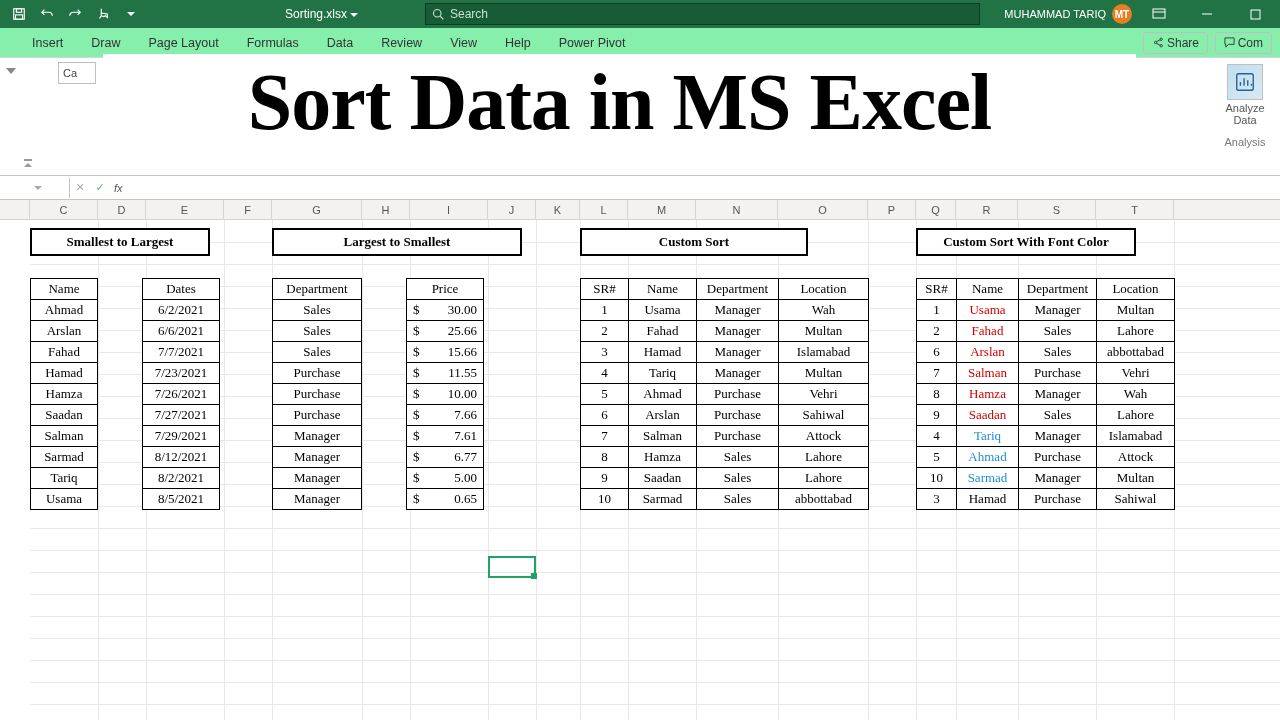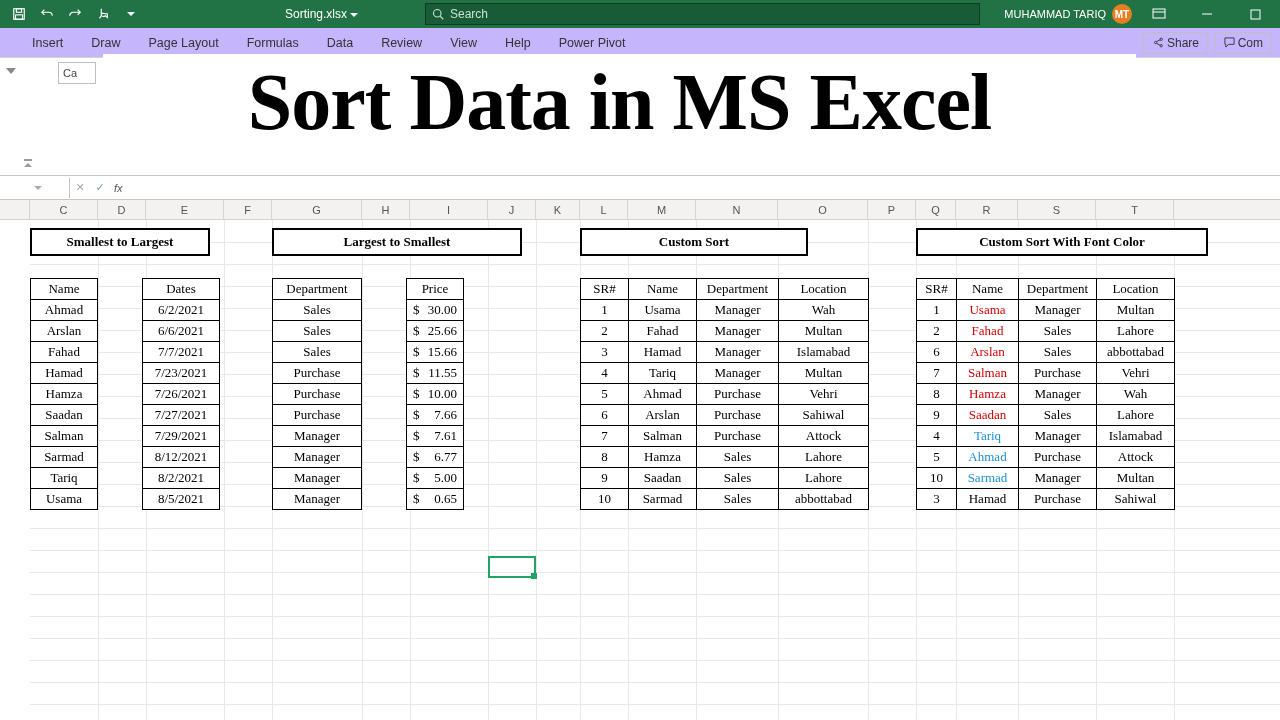--- a/index.html
+++ b/index.html
@@ -11,21 +11,21 @@
 .qat-btn { width: 26px; height: 26px; display: flex; align-items: center; justify-content: center; color: #fff; cursor: pointer; }
 .doc-title { position: absolute; left: 285px; color: #fff; font-size: 12px; }
 .search-box { position: absolute; left: 425px; width: 555px; height: 22px; background: #185c37; border: 1px solid #0b3d23; display: flex; align-items: center; padding: 0 6px; color: #c8e2d2; font-size: 12px; }
 .search-box svg { margin-right: 6px; }
 .user-area { position: absolute; right: 0; display: flex; align-items: center; gap: 6px; padding-right: 4px; }
 .user-name { color: #fff; font-size: 11px; }
 .user-badge { width: 20px; height: 20px; border-radius: 50%; background: #e67e22; color: #fff; font-size: 10px; display: flex; align-items: center; justify-content: center; font-weight: 600; }
 .win-btn { width: 42px; height: 28px; display: flex; align-items: center; justify-content: center; color: #fff; }
 
 
-.ribbon-tabs { height: 30px; background: #c4b5fd; border-bottom: 1px solid #d4d4d4; display: flex; align-items: center; padding-left: 18px; position: relative; }
+.ribbon-tabs { height: 30px; background: #86efac; border-bottom: 1px solid #d4d4d4; display: flex; align-items: center; padding-left: 18px; position: relative; }
 .ribbon-tab { padding: 6px 14px; font-size: 12.5px; color: #333; cursor: pointer; }
 .share-btn { position: absolute; right: 72px; border: 1px solid #bfbfbf; border-radius: 3px; padding: 3px 8px; font-size: 12px; display: flex; align-items: center; gap: 4px; color: #333; }
 .com-btn { position: absolute; right: 8px; border: 1px solid #bfbfbf; border-radius: 3px; padding: 3px 8px; font-size: 12px; color: #333; }
 
 
 .ribbon-body { height: 118px; background: #fff; border-bottom: 1px solid #c5c5c5; position: relative; }
 .font-hint { position: absolute; left: 58px; top: 4px; width: 38px; height: 22px; border: 1px solid #bfbfbf; font-size: 11px; display: flex; align-items: center; padding-left: 4px; color: #444; }
 .banner { position: absolute; left: 103px; top: -4px; width: 1033px; height: 96px; background: #fff; display: flex; align-items: center; justify-content: center; font-family: "Times New Roman", serif; font-size: 80px; font-weight: 700; color: #000; letter-spacing: -1px; }
 .analysis-group { position: absolute; right: 8px; top: 6px; width: 54px; text-align: center; font-size: 11px; color: #555; }
 .analysis-group .icon { width: 36px; height: 36px; margin: 0 auto 2px; border: 1px solid #bfbfbf; background: linear-gradient(135deg,#c0e0f0,#d8e8f4); display: flex; align-items: center; justify-content: center; }
@@ -158,20 +158,30 @@
 <div class="ribbon-body">
   <div class="qat-left">
     <div>
         <svg width="10" height="6" viewBox="0 0 10 6" fill="#888">
           <path d="M0 0h10L5 6z"></path>
         </svg>
       </div>
   </div>
   <div class="font-hint">Ca</div>
   <div class="banner">Sort Data in MS Excel</div>
+  <div class="analysis-group">
+    <div class="icon">
+        <svg width="22" height="22" viewBox="0 0 24 24" fill="none" stroke="#2a6099" stroke-width="1.5">
+          <rect x="3" y="3" width="18" height="18" rx="2"></rect>
+          <path d="M7 16v-4M11 16V8M15 16v-6M19 16v-2"></path>
+        </svg>
+      </div>
+    <div style="line-height:1.1">Analyze Data</div>
+    <div style="margin-top:10px;color:#777">Analysis</div>
+  </div>
   <div class="collapse-tri"><svg width="12" height="12" viewBox="0 0 12 12" fill="#999">
         <path d="M2 2h8v2H2zM2 10l4-4 4 4z"></path>
       </svg></div>
 </div>
 
 <div class="formula-bar">
   <div class="name-box">
       <svg width="8" height="8" viewBox="0 0 8 8" fill="#aaa">
         <path d="M0 2h8L4 6z"></path>
       </svg>
@@ -359,21 +369,21 @@
                 <td>Manager</td>
               </tr>
               <tr>
                 <td>Manager</td>
               </tr>
               <tr>
                 <td>Manager</td>
               </tr>
             </tbody>
           </table>
-          <table style="width:58px">
+          <table style="width:78px">
             <tbody>
               <tr>
                 <th>Price</th>
               </tr>
               <tr>
                 <td class="price-cell">
                   <span class="cur">$</span>
                   <span class="val">30.00</span>
                 </td>
               </tr>
@@ -503,21 +513,21 @@
             <tr>
               <td>10</td>
               <td>Sarmad</td>
               <td>Sales</td>
               <td>abbottabad</td>
             </tr>
           </tbody>
         </table>
       </div>
       <div class="tbl" style="left: 916px; top: 8px;">
-        <div class="hdr" style="width:292px">Custom Sort With Font Color</div>
+        <div class="hdr" style="width:220px">Custom Sort With Font Color</div>
         <div class="gap"></div>
         <table>
           <tbody>
             <tr>
               <th style="width:40px">SR#</th>
               <th style="width:62px">Name</th>
               <th style="width:78px">Department</th>
               <th style="width:78px">Location</th>
             </tr>
             <tr>

